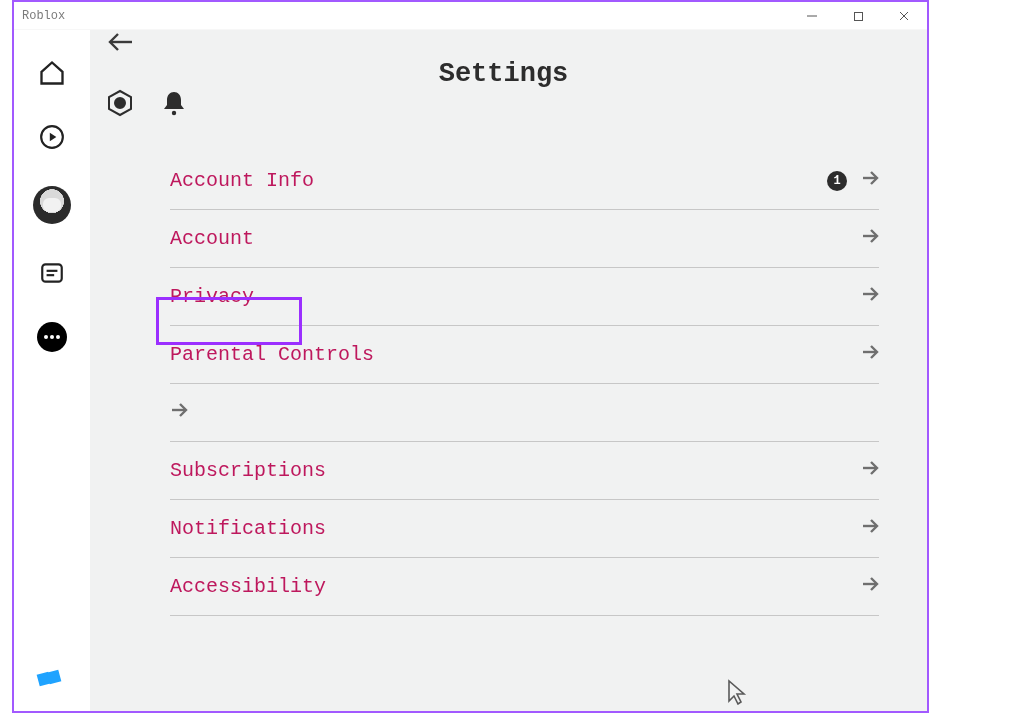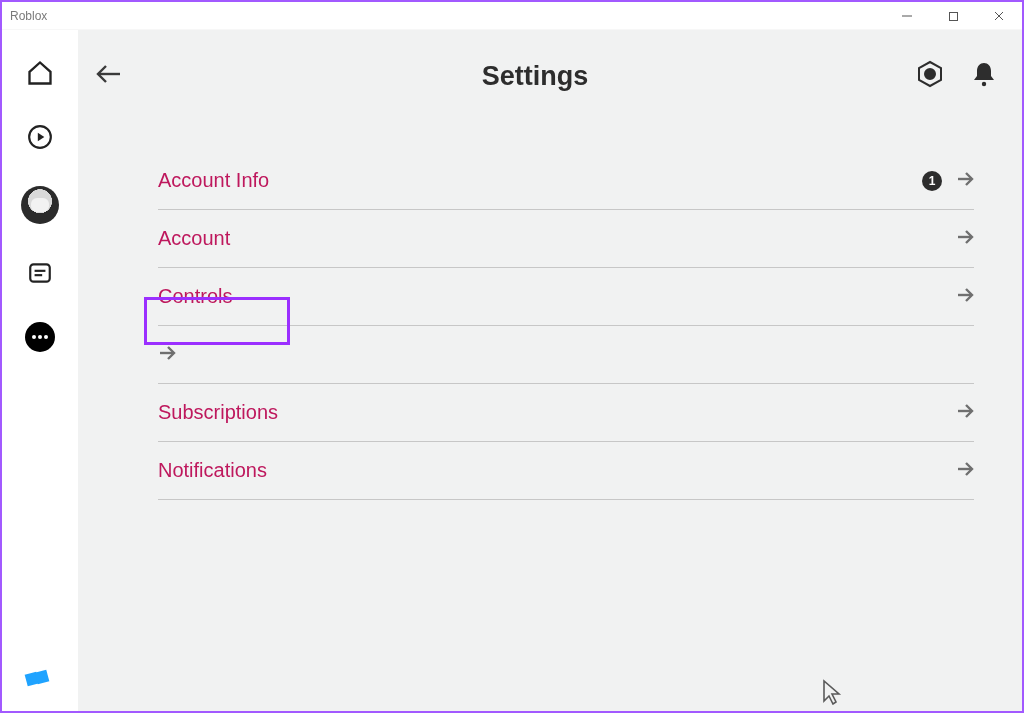--- a/index.html
+++ b/index.html
@@ -6,26 +6,27 @@
   body {
     font-family: 'Segoe UI', Arial, sans-serif;
     background: #fff;
     width: 1024px;
     height: 713px;
     overflow: hidden;
     position: relative;
   }
   .window-frame {
     border: 2px solid #a259ff;
-    width: 1024px;
+    width: 917px;
     height: 713px;
     position: absolute;
-    top: 0; left: 0;
+    top: 0; left: 12px;
     display: flex;
     flex-direction: column;
+    font-family: Liberation Mono, monospace;
   }
   .titlebar {
     height: 28px;
     background: #fff;
     display: flex;
     align-items: center;
     justify-content: space-between;
     padding: 0 0 0 8px;
     border-bottom: 1px solid rgba(0,0,0,0.03);
   }
@@ -98,24 +99,24 @@
     left: 22px;
     width: 28px; height:28px;
   }
   .main {
     flex:1;
     background:#f1f2f2;
     position:relative;
   }
   .header {
     display:flex;
-    align-items:center;
     justify-content:space-between;
     height:92px;
     padding: 0 26px 0 16px;
+    flex-direction: column;
   }
   .header-left{ width:60px; display:flex; align-items:center;}
   .header-title {
     flex:1;
     text-align:center;
     font-size: 27px;
     font-weight:700;
     color:#2d2d2d;
   }
   .header-right{
@@ -270,29 +271,38 @@
           <span class="label">Account</span>
           <div class="right-side">
             <span class="chevron"><svg width="18" height="18" viewBox="0 0 18 18" fill="none" stroke-width="2.4">
                   <line x1="2" y1="9" x2="15" y2="9"></line>
                   <polyline points="10,3 16,9 10,15"></polyline>
                 </svg></span>
           </div>
         </div>
 
         <div class="settings-item" style="position:relative;">
-          <span class="label">Controls</span>
-          <div class="right-side">
-            <span class="chevron"><svg width="18" height="18" viewBox="0 0 18 18" fill="none" stroke-width="2.4">
-                  <line x1="2" y1="9" x2="15" y2="9"></line>
-                  <polyline points="10,3 16,9 10,15"></polyline>
-                </svg></span>
-          </div>
-        </div>
-
+          <span class="label">Privacy</span>
+          <div class="right-side">
+            <span class="chevron"><svg width="18" height="18" viewBox="0 0 18 18" fill="none" stroke-width="2.4">
+                  <line x1="2" y1="9" x2="15" y2="9"></line>
+                  <polyline points="10,3 16,9 10,15"></polyline>
+                </svg></span>
+          </div>
+        </div>
+
+        <div class="settings-item">
+          <span class="label">Parental Controls</span>
+          <div class="right-side">
+            <span class="chevron"><svg width="18" height="18" viewBox="0 0 18 18" fill="none" stroke-width="2.4">
+                  <line x1="2" y1="9" x2="15" y2="9"></line>
+                  <polyline points="10,3 16,9 10,15"></polyline>
+                </svg></span>
+          </div>
+        </div>
 
         <div class="settings-item">
           <div class="right-side">
             <span class="chevron"><svg width="18" height="18" viewBox="0 0 18 18" fill="none" stroke-width="2.4">
                   <line x1="2" y1="9" x2="15" y2="9"></line>
                   <polyline points="10,3 16,9 10,15"></polyline>
                 </svg></span>
           </div>
         </div>
 
@@ -309,20 +319,29 @@
         <div class="settings-item">
           <span class="label">Notifications</span>
           <div class="right-side">
             <span class="chevron"><svg width="18" height="18" viewBox="0 0 18 18" fill="none" stroke-width="2.4">
                   <line x1="2" y1="9" x2="15" y2="9"></line>
                   <polyline points="10,3 16,9 10,15"></polyline>
                 </svg></span>
           </div>
         </div>
 
+        <div class="settings-item">
+          <span class="label">Accessibility</span>
+          <div class="right-side">
+            <span class="chevron"><svg width="18" height="18" viewBox="0 0 18 18" fill="none" stroke-width="2.4">
+                  <line x1="2" y1="9" x2="15" y2="9"></line>
+                  <polyline points="10,3 16,9 10,15"></polyline>
+                </svg></span>
+          </div>
+        </div>
 
       </div>
 
       <div class="highlight-box" style="left:66px; top:267px; width:146px; height:48px;"></div>
 
       <div class="cursor-arrow">
         <svg width="20" height="26" viewBox="0 0 20 26" fill="none" stroke="#5a5a5a" stroke-width="1.6">
             <path d="M2 2 L2 22 L7 17 L11 25 L14 23 L10 15 L17 15 Z"></path>
           </svg>
       </div>

